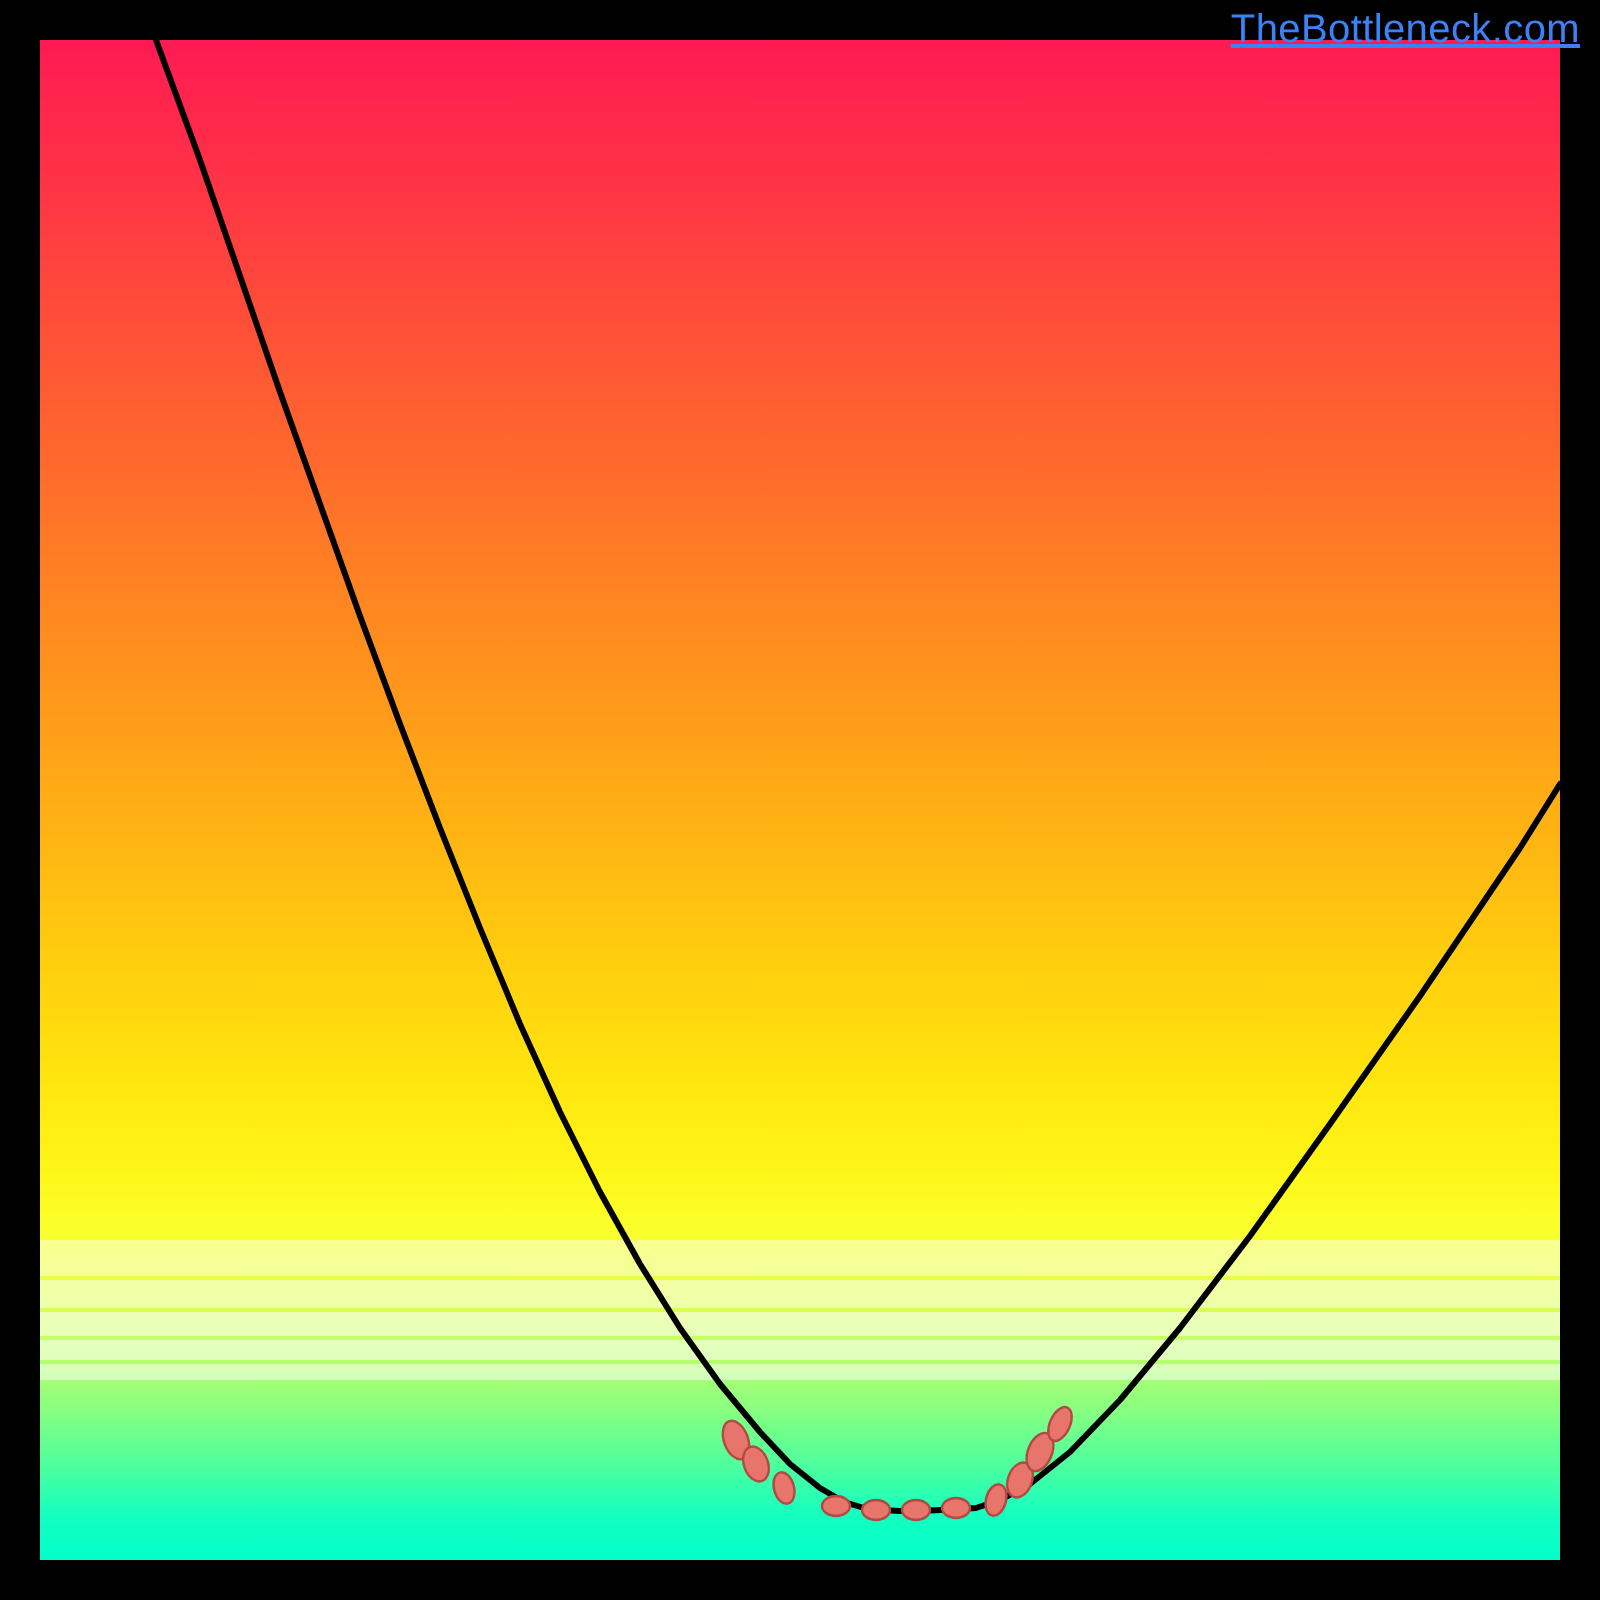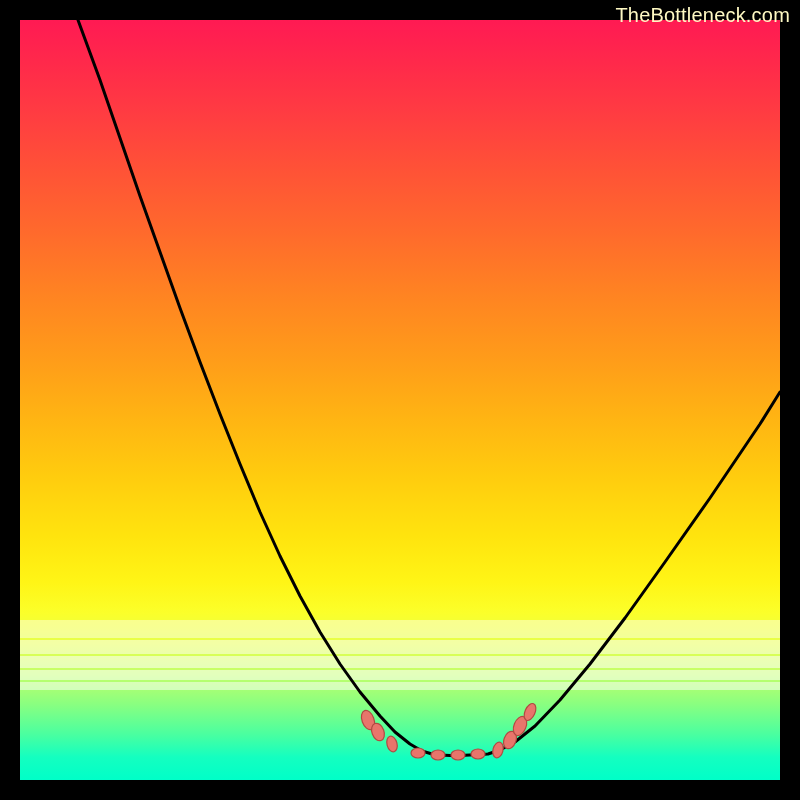--- a/index.html
+++ b/index.html
@@ -46,25 +46,26 @@
   .white-band {
     position: absolute;
     left: 0;
     width: 100%;
     background: rgba(255,255,255,0.55);
   }
   .watermark {
     position: absolute;
     top: 4px;
     right: 10px;
-    color: #fef9c3;
+    color: #3b82f6;
     font-size: 20px;
     font-weight: 500;
     letter-spacing: 0.2px;
     z-index: 50;
+    text-decoration: underline;
   }
   svg.plot {
     position: absolute;
     left: 0; top: 0;
     width: 100%; height: 100%;
     z-index: 20;
   }
   .marker {
     fill: #e8756b;
     stroke: #b04a42;

